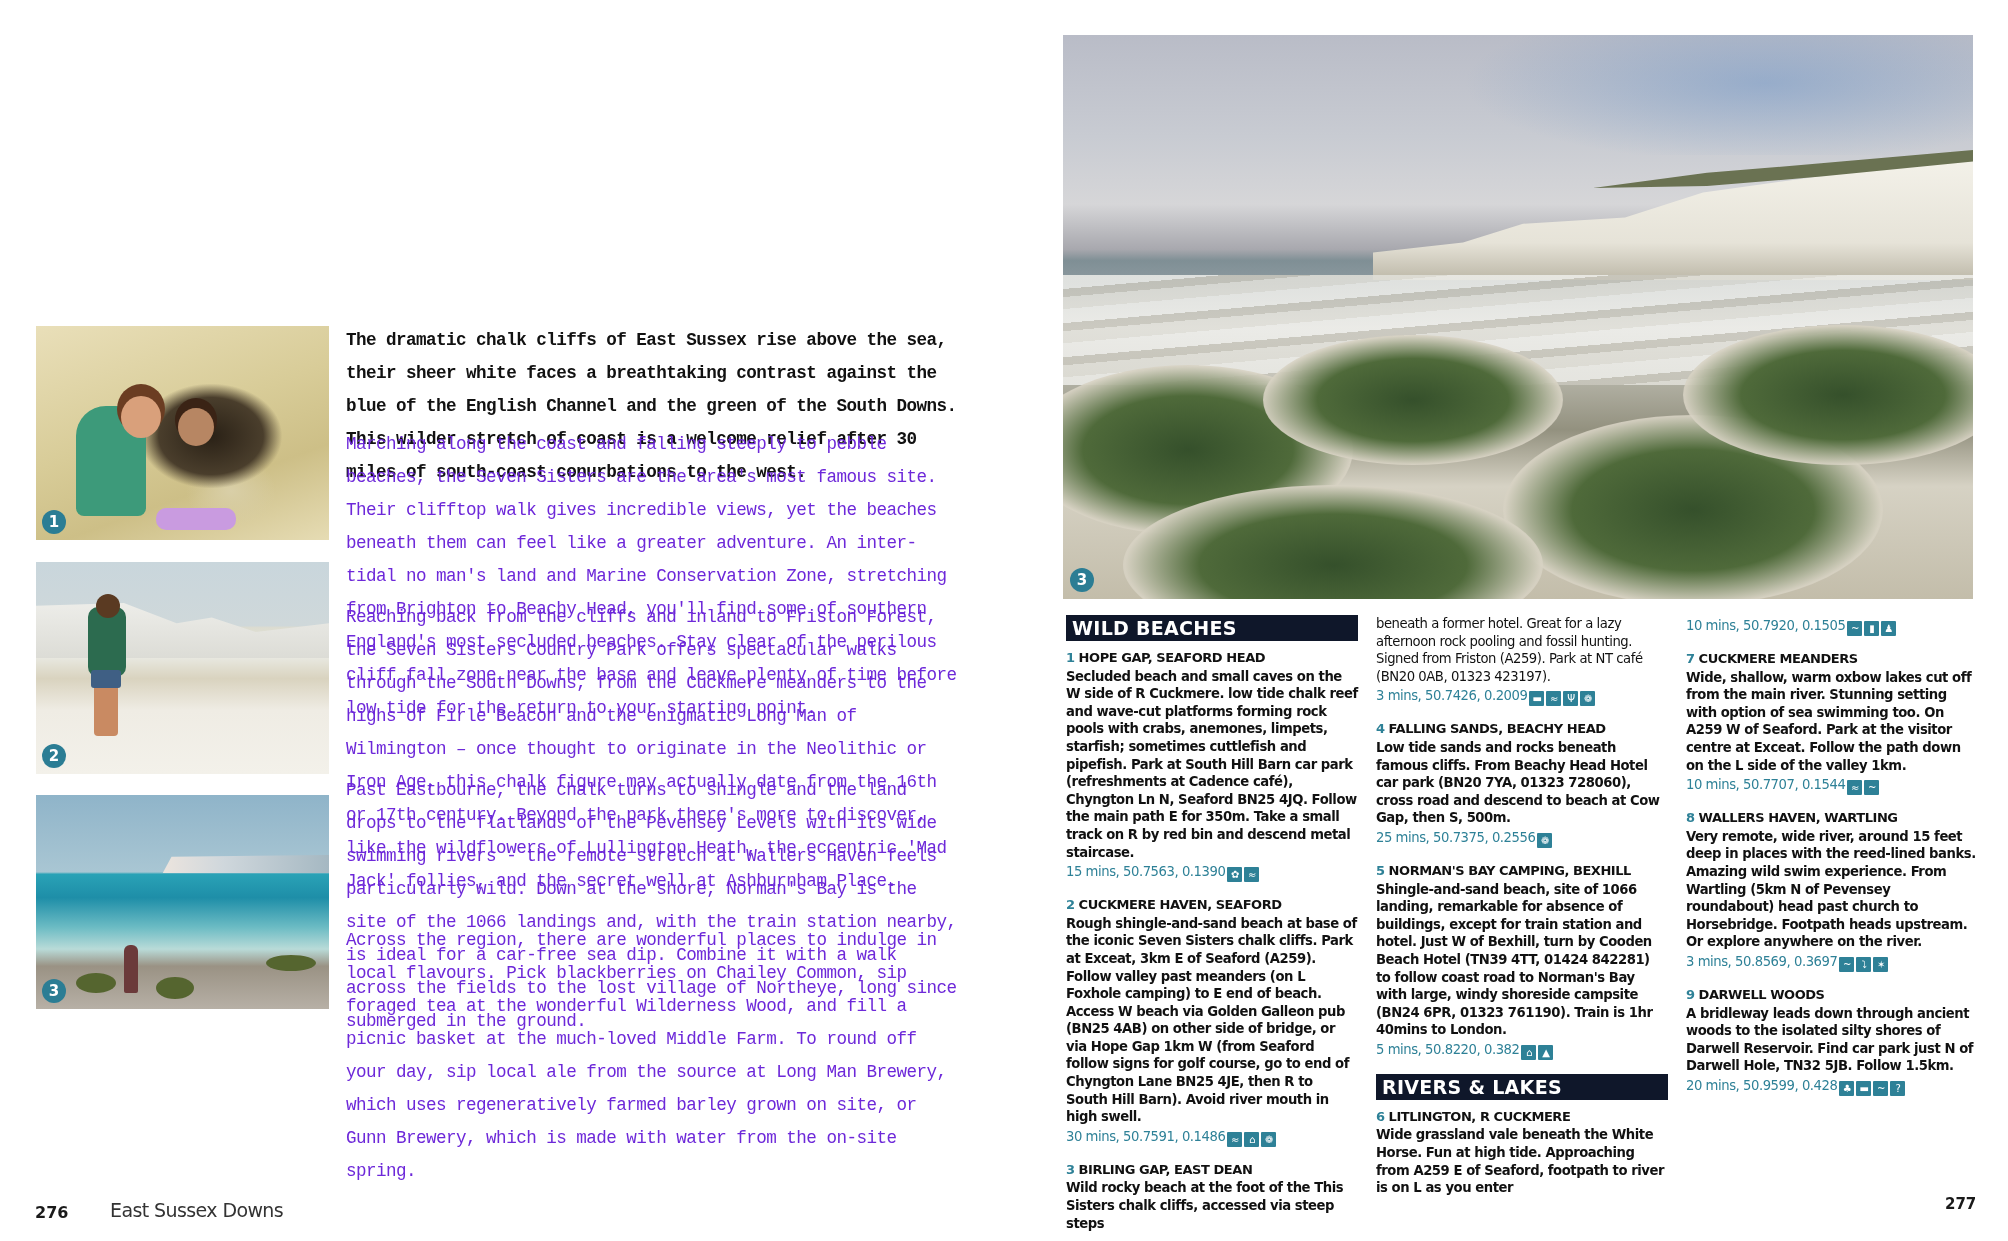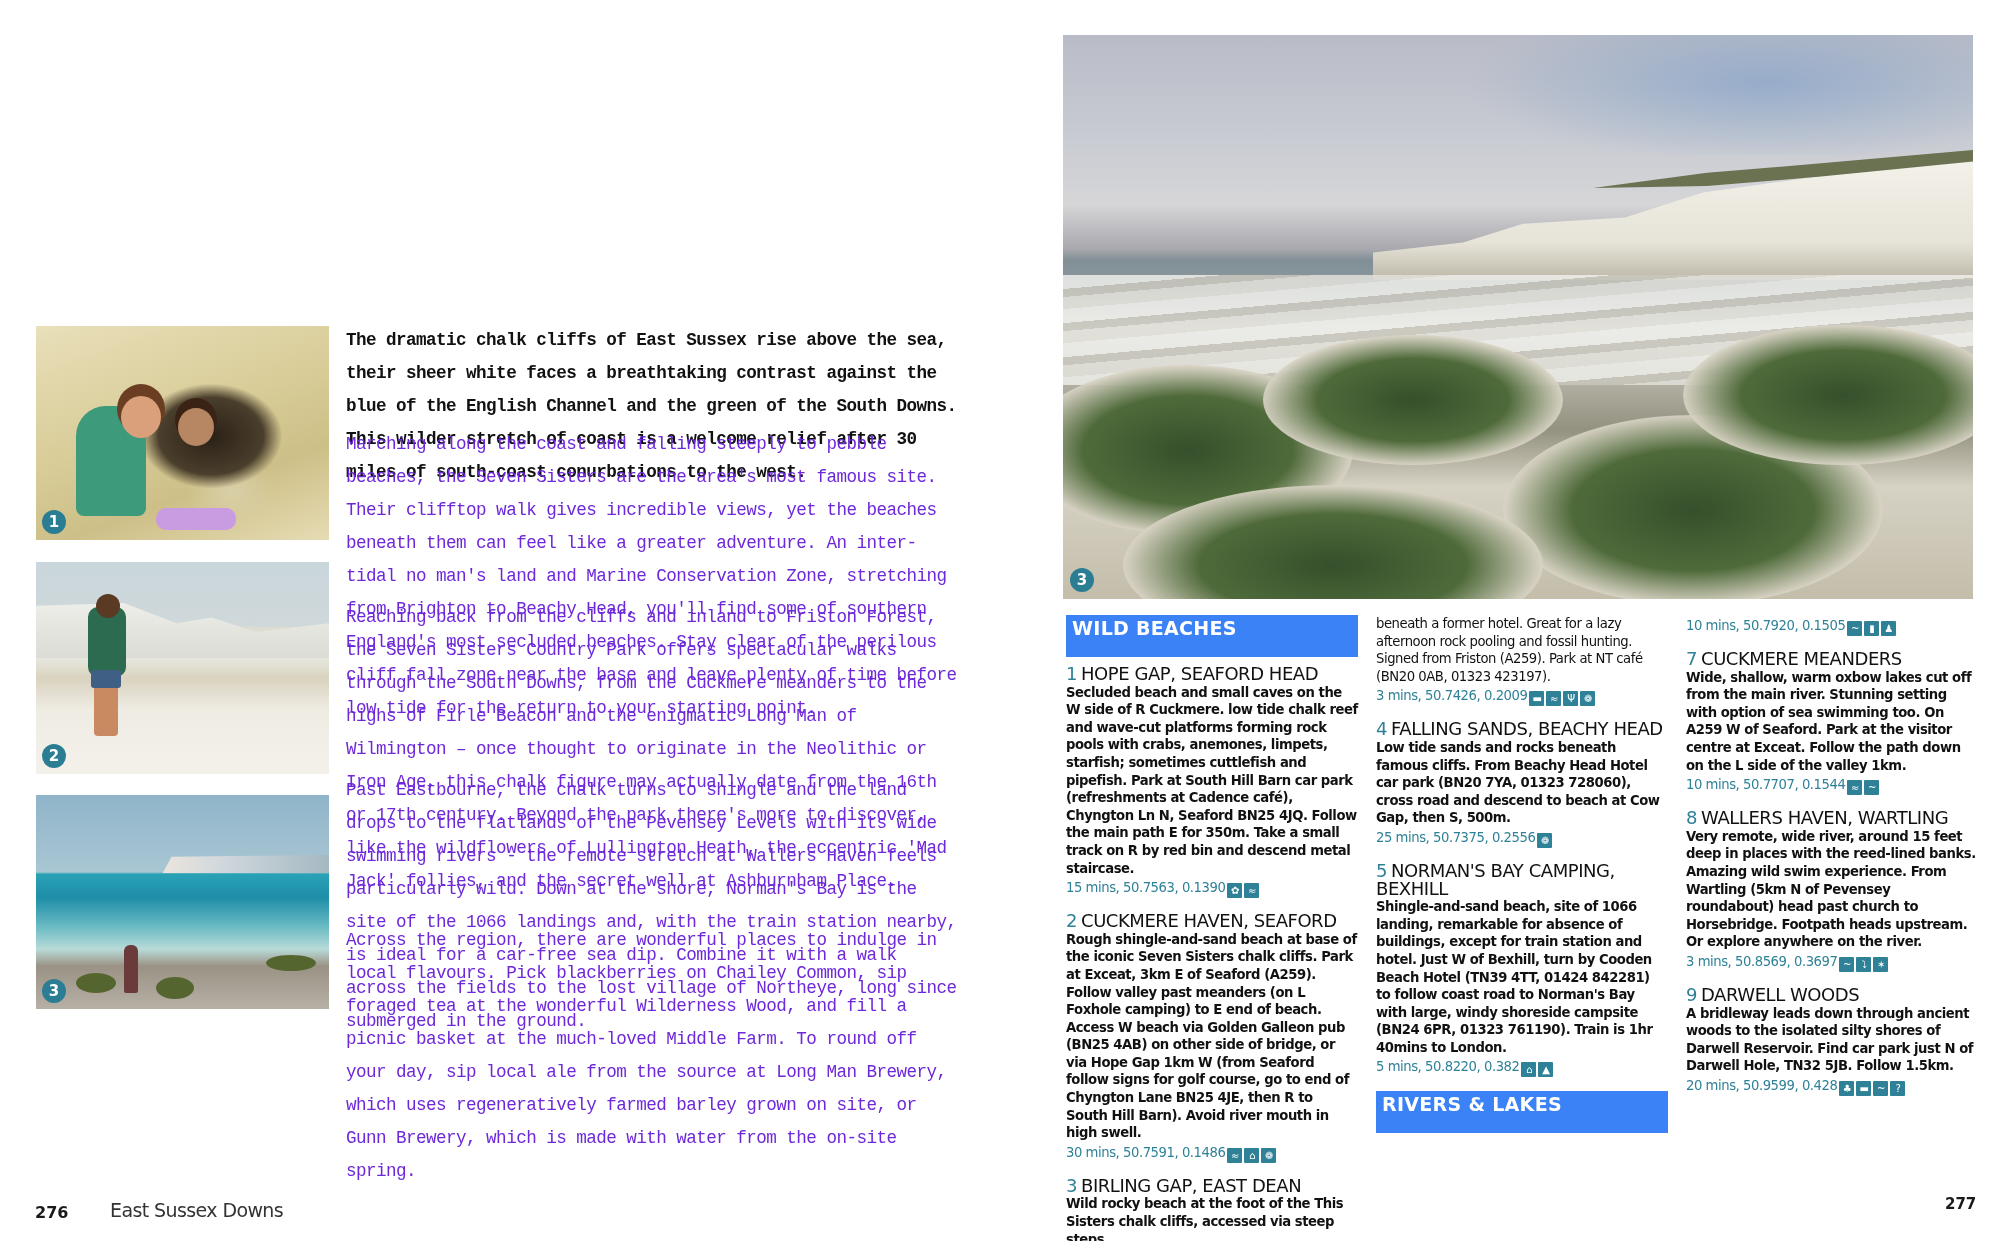--- a/index.html
+++ b/index.html
@@ -73,23 +73,23 @@
   .hero .waves { position: absolute; left: 0; top: 240px; width: 910px; height: 110px;
     background: repeating-linear-gradient(175deg, #eeeeea 0 14px, #c9c7bd 14px 22px, #e2e1da 22px 34px); opacity: 0.85; }
   .hero .weed { position: absolute; border-radius: 50%; background: radial-gradient(ellipse, #35502b 0%, #4f6a3a 45%, rgba(215,210,195,0.9) 70%, rgba(0,0,0,0) 80%); }
   .hero .badge { position: absolute; left: 7px; bottom: 7px; width: 24px; height: 24px; border-radius: 50%; background: #2b7d94; color: #fff; font-size: 15px; font-weight: bold; line-height: 24px; text-align: center; font-family: "DejaVu Sans", sans-serif; }
 
   .col { position: absolute; top: 615px; width: 292px; font-family: "DejaVu Sans", sans-serif; font-size: 13.2px; line-height: 17.6px; letter-spacing: -0.45px; color: #111; }
   .col-1 { left: 1066px; }
   .col-2 { left: 1376px; }
   .col-3 { left: 1686px; }
 
-  .section-bar { background: #3b82f6; color: #fff; font-weight: bold; font-size: 19px; letter-spacing: 0.3px; height: 42px; line-height: 26px; padding-left: 6px; margin-bottom: 8px; }
+  .section-bar { background: #0f172a; color: #fff; font-weight: bold; font-size: 19px; letter-spacing: 0.3px; height: 26px; line-height: 26px; padding-left: 6px; margin-bottom: 8px; }
   .entry { margin-bottom: 14px; }
-  .entry-title { font-weight: normal; font-size: 18px; text-transform: uppercase; margin-bottom: 1px; }
+  .entry-title { font-weight: bold; font-size: 13px; text-transform: uppercase; margin-bottom: 1px; }
   .entry-num { color: #2e8197; margin-right: 4px; }
   .entry-body { font-weight: bold; }
   .entry-meta { color: #2e8197; margin-top: 2px; font-weight: normal; }
   .icon { display: inline-block; width: 15px; height: 15px; background: #2e8197; color: #fff; font-size: 10px; line-height: 15px; text-align: center; vertical-align: -2px; margin-left: 2px; border-radius: 1px; }
   .cont { font-weight: normal; }
 </style>
 </head>
 <body>
 
 <div>
@@ -179,20 +179,24 @@
     </div>
 
     <div class="entry">
       <div class="entry-title"><span class="entry-num">5</span><span>NORMAN'S BAY CAMPING, BEXHILL</span></div>
       <div class="entry-body">Shingle-and-sand beach, site of 1066 landing, remarkable for absence of buildings, except for train station and hotel. Just W of Bexhill, turn by Cooden Beach Hotel (TN39 4TT, 01424 842281) to follow coast road to Norman's Bay with large, windy shoreside campsite (BN24 6PR, 01323 761190). Train is 1hr 40mins to London.</div>
       <div class="entry-meta"><span>5 mins, 50.8220, 0.382</span><span class="icon">⌂</span><span class="icon">▲</span></div>
     </div>
 
     <div class="section-bar">RIVERS &amp; LAKES</div>
 
+    <div class="entry">
+      <div class="entry-title"><span class="entry-num">6</span><span>LITLINGTON, R CUCKMERE</span></div>
+      <div class="entry-body">Wide grassland vale beneath the White Horse. Fun at high tide. Approaching from A259 E of Seaford, footpath to river is on L as you enter</div>
+    </div>
   </div>
 
   <div class="col col-3">
     <div class="entry">
       <div class="entry-meta"><span>10 mins, 50.7920, 0.1505</span><span class="icon">~</span><span class="icon">▮</span><span class="icon">♟</span></div>
     </div>
 
     <div class="entry">
       <div class="entry-title"><span class="entry-num">7</span><span>CUCKMERE MEANDERS</span></div>
       <div class="entry-body">Wide, shallow, warm oxbow lakes cut off from the main river. Stunning setting with option of sea swimming too. On A259 W of Seaford. Park at the visitor centre at Exceat. Follow the path down on the L side of the valley 1km.</div>

